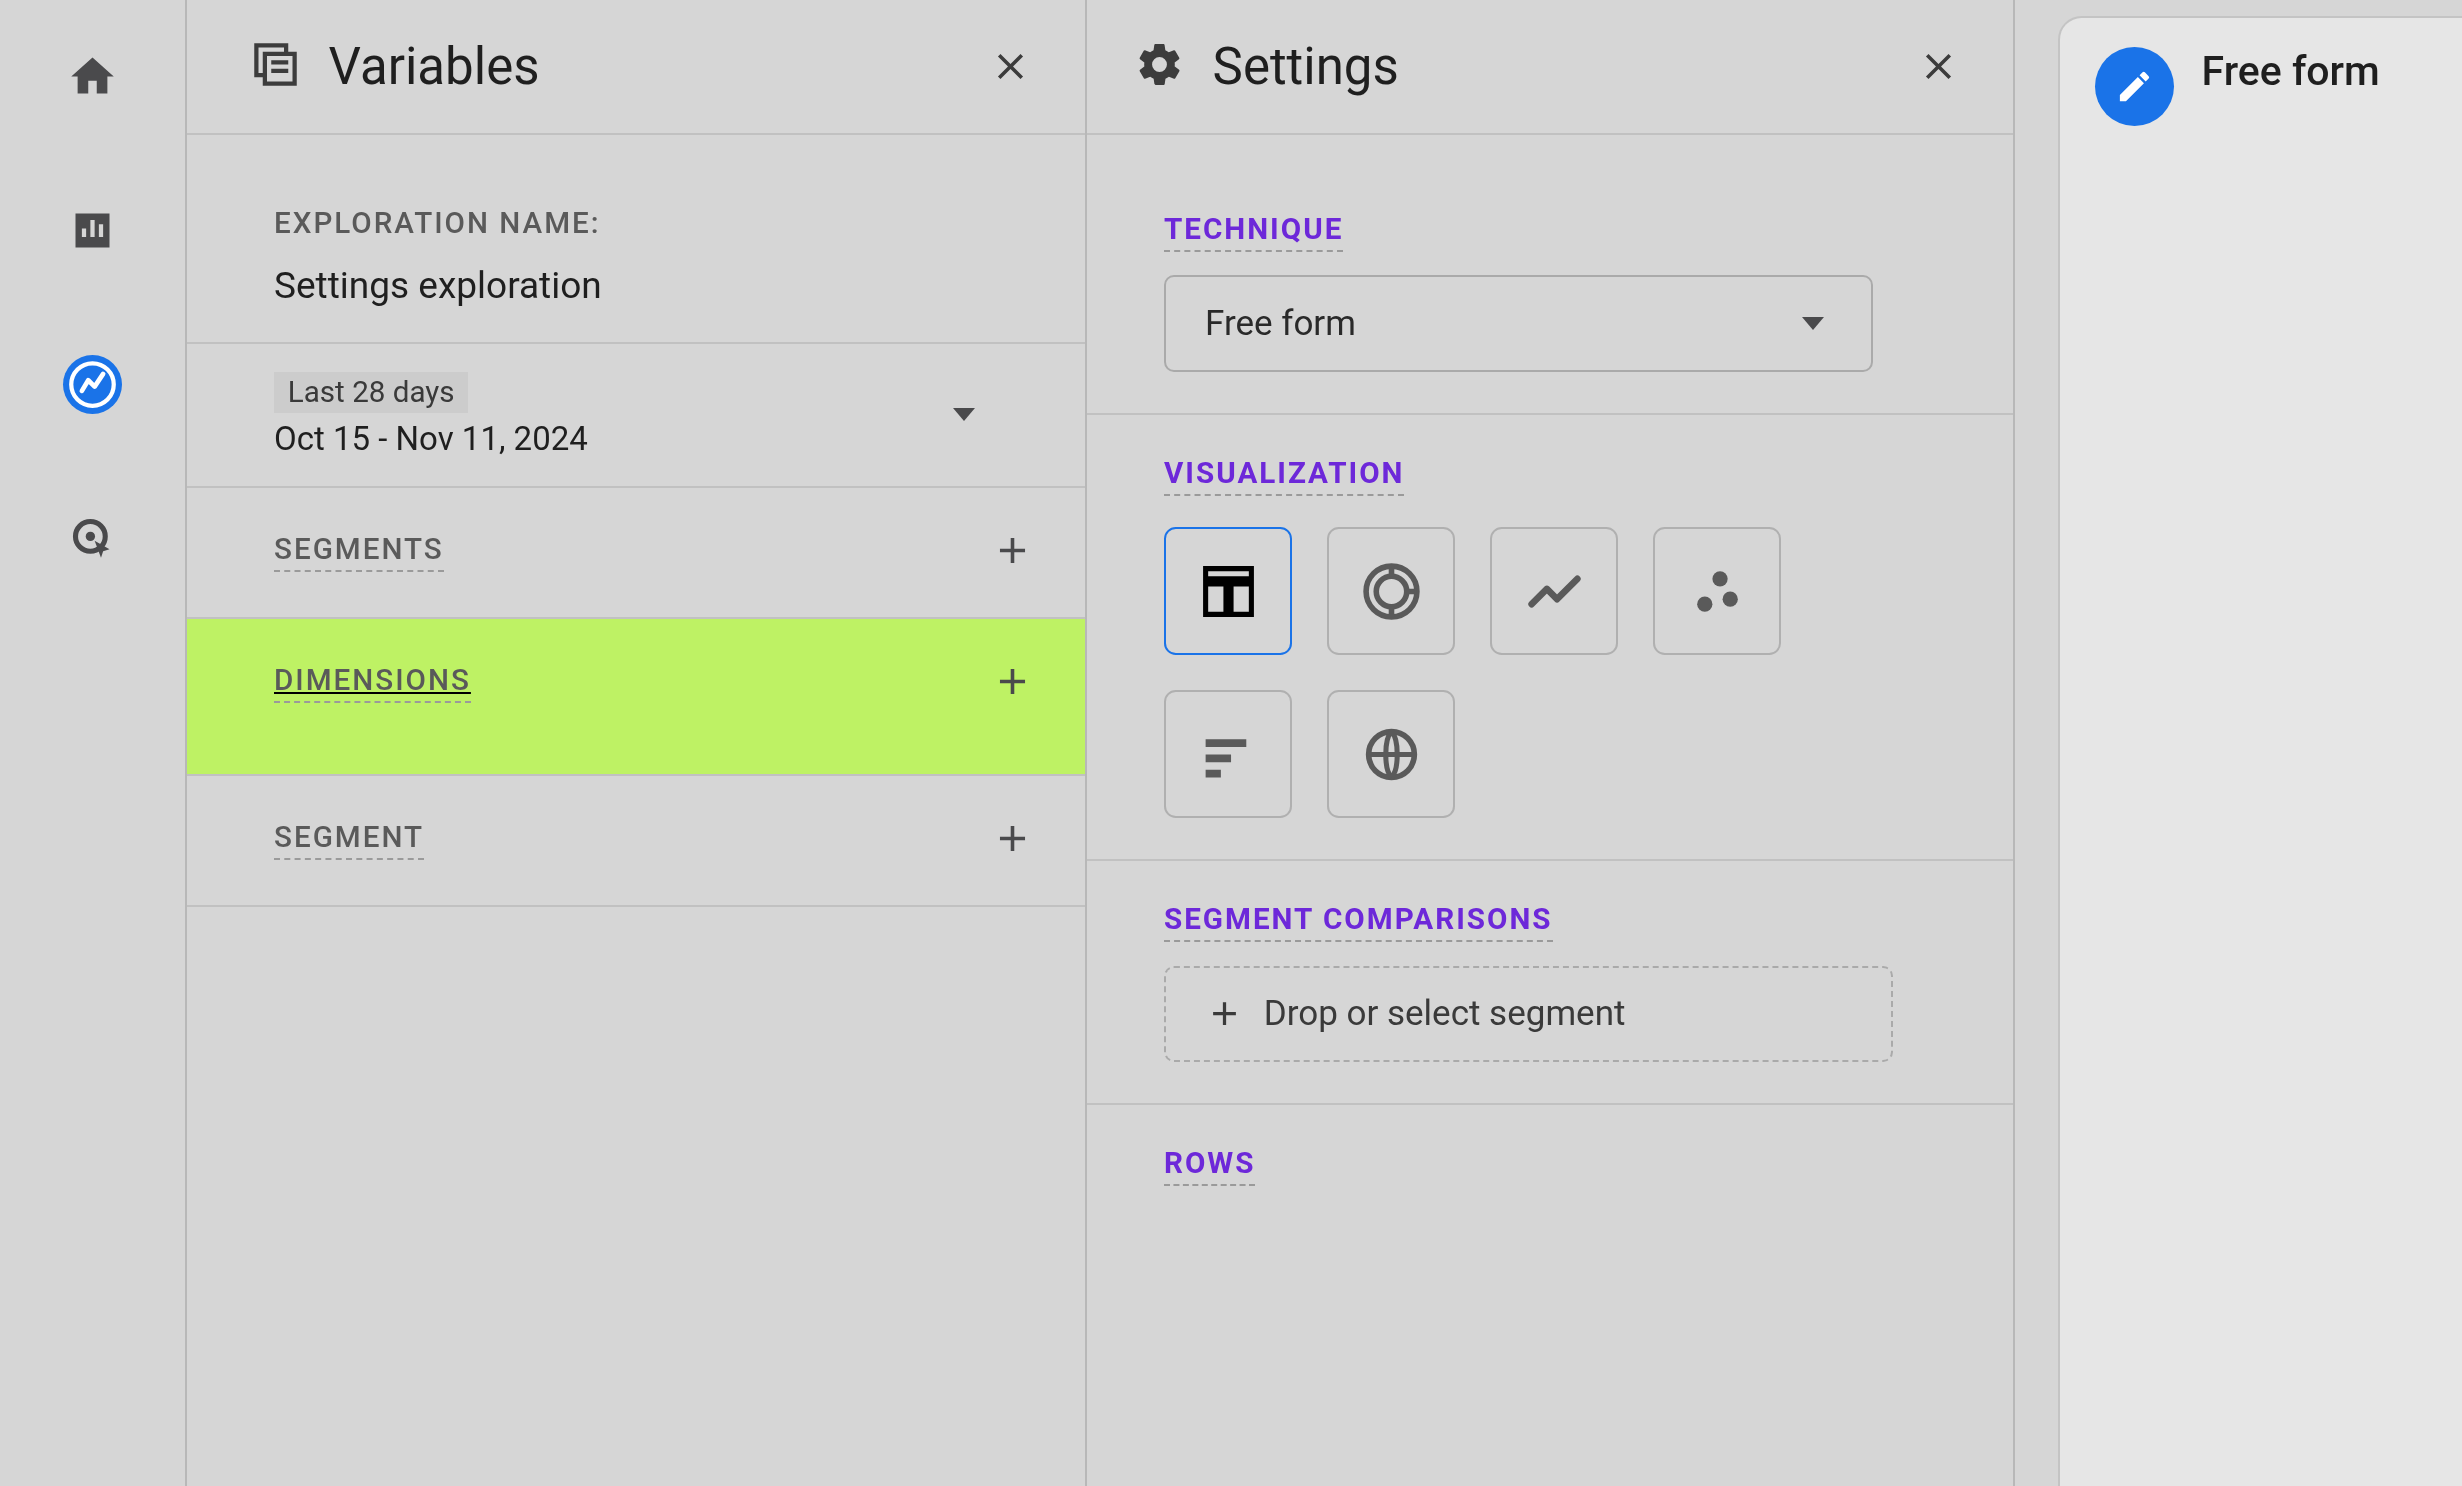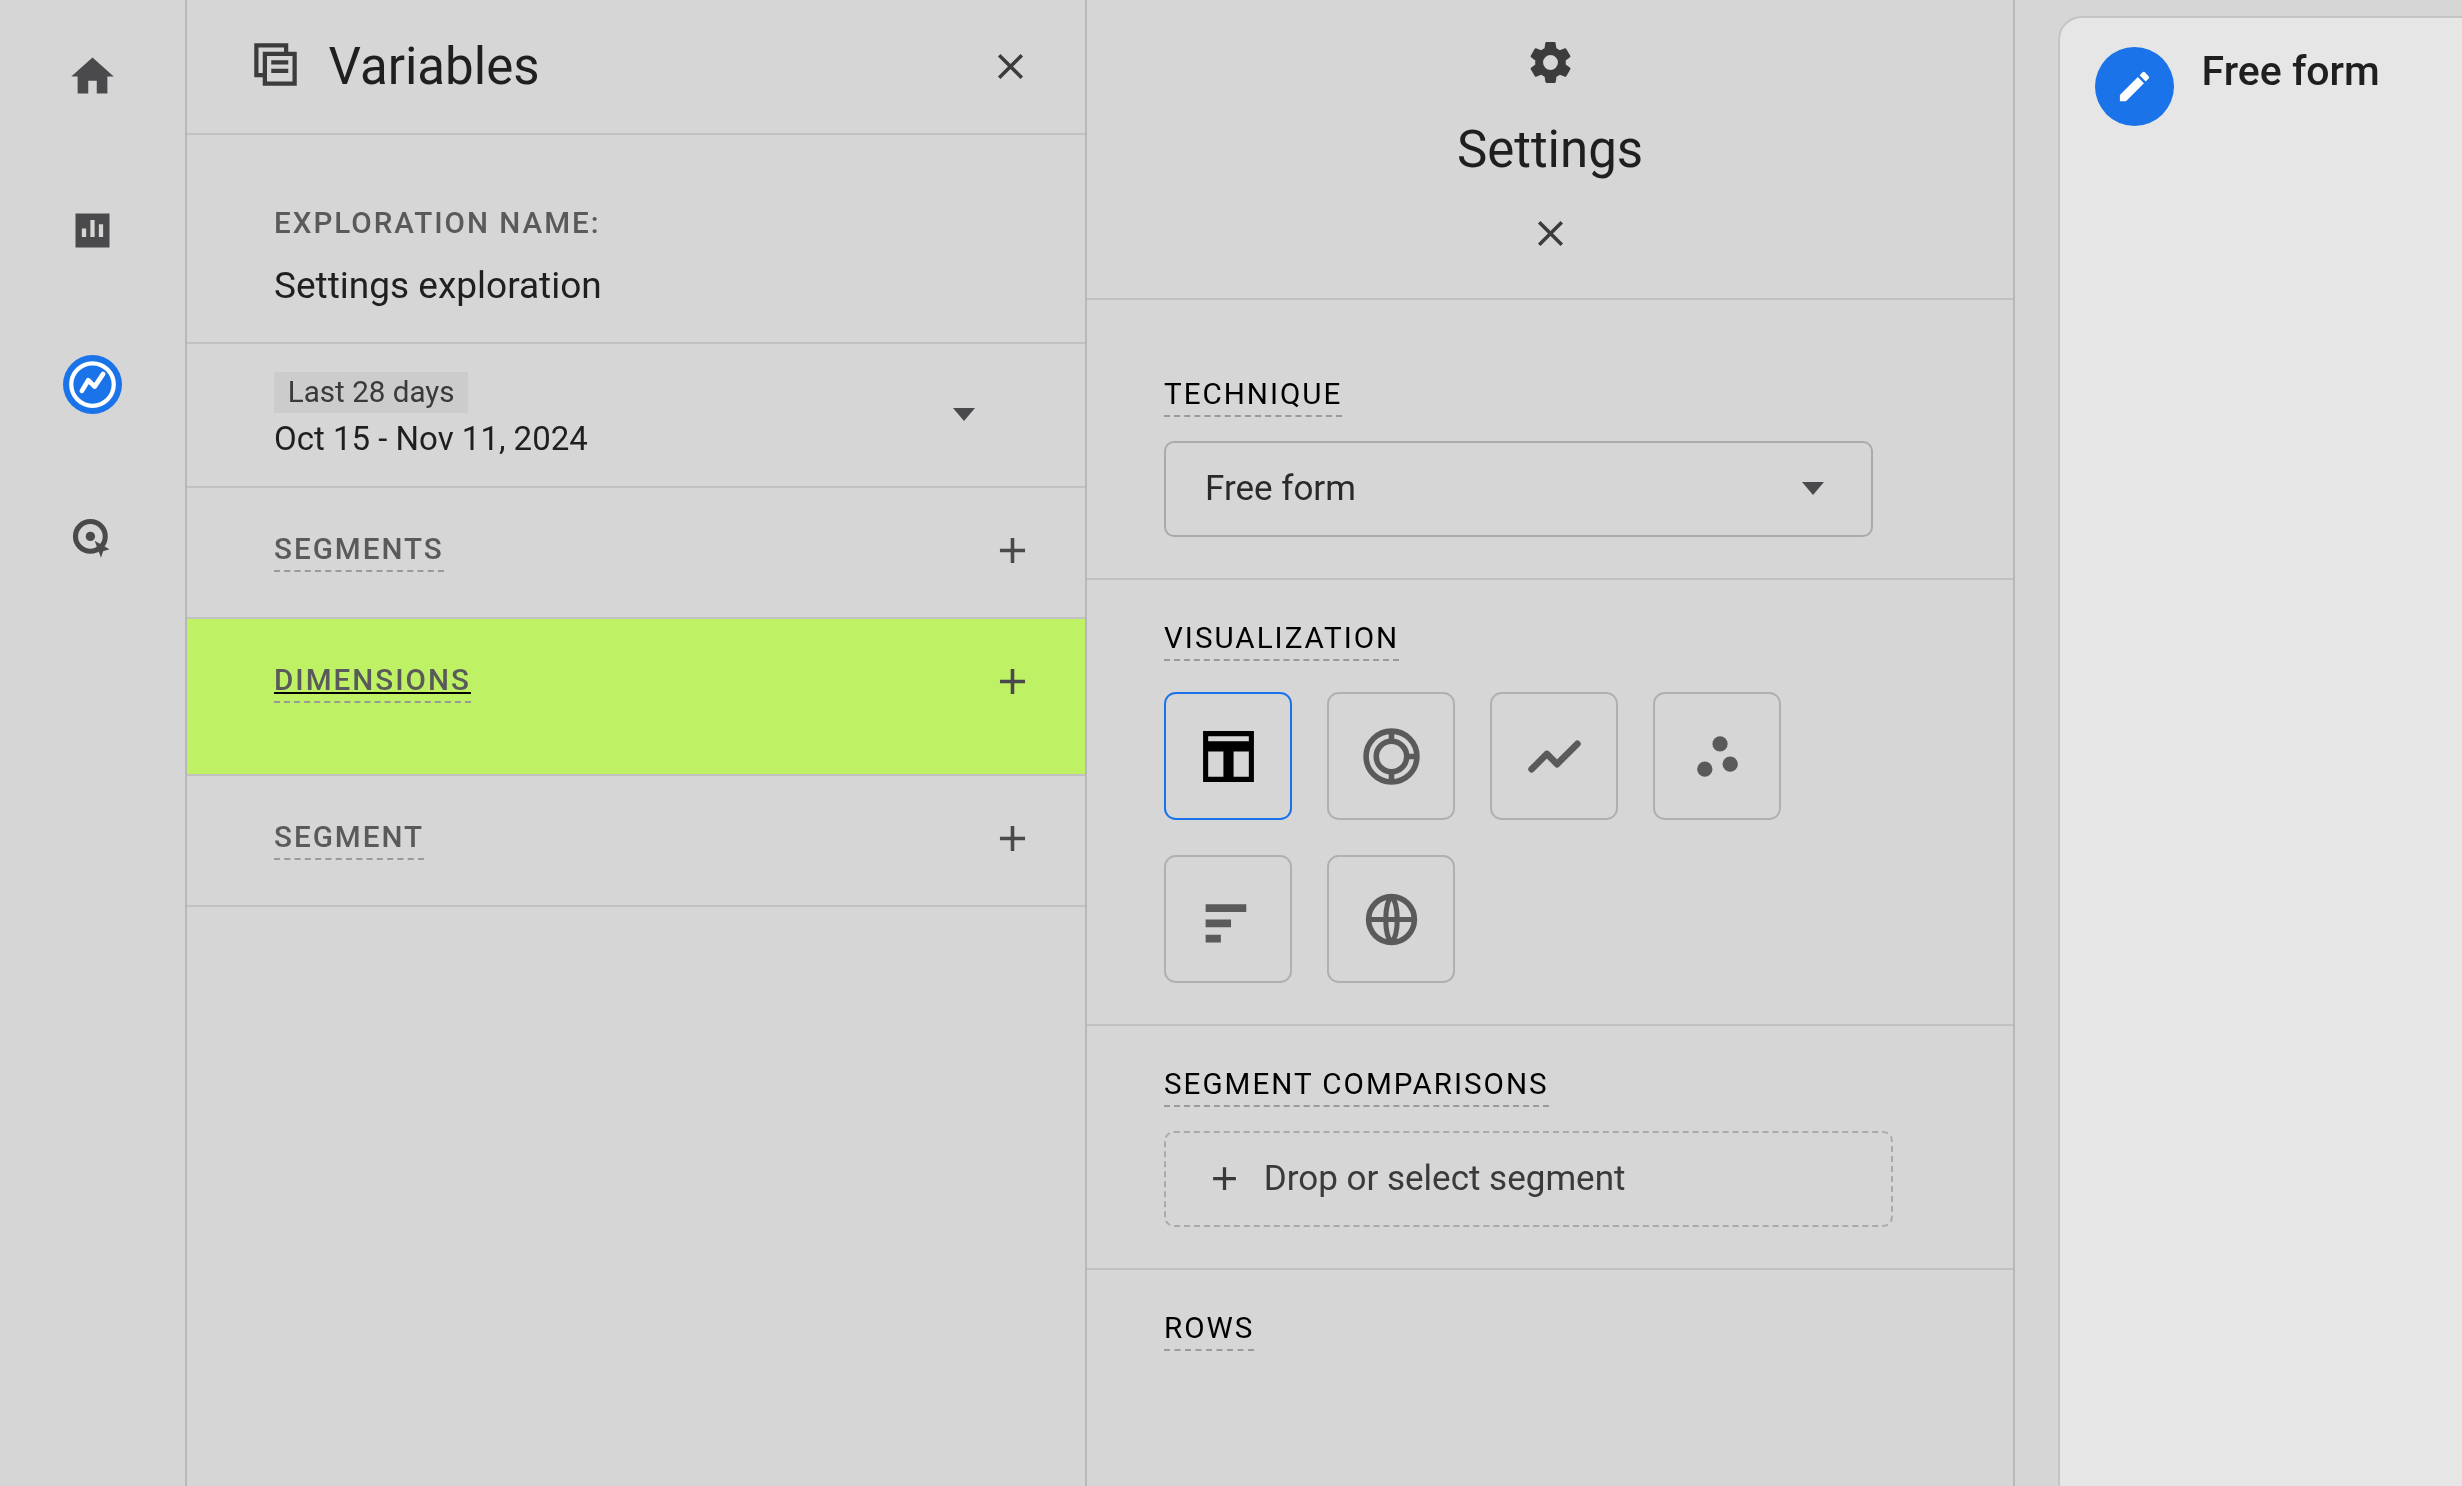--- a/index.html
+++ b/index.html
@@ -33,24 +33,24 @@
   .date-range { font-size: 33px; color: #1f1f1f; text-align: center; }
   .caret-down { width: 0; height: 0; border-left: 11.8px solid transparent; border-right: 11.8px solid transparent; border-top: 13.8px solid #4a4a4c; margin-right: 59px; }
   .section-row { display: flex; align-items: center; padding: 41px 51px 41px 87px; border-bottom: 2px solid #c1c1c1; }
   .section-row.highlight { background: #bef264; padding-bottom: 67px; text-decoration: underline; }
   .section-label { font-size: 29.6px; letter-spacing: 2px; color: #5a5a5a; font-weight: 500; border-bottom: 2px dashed #9a9a9a; padding-bottom: 3.9px; }
   .spacer { flex: 1; }
   .plus-btn svg { width: 43px; height: 43px; fill: #4a4a4c; }
   
   
   .settings-panel { width: 928px; }
-  .settings-panel .panel-header { padding-left: 47px; flex-direction: column; }
+  .settings-panel .panel-header { padding-left: 47px; }
   .settings-body { display: flex; flex-direction: column; }
   .s-block { padding: 41px 71px 41px 77px; border-bottom: 2px solid #c1c1c1; }
-  .s-label { font-size: 29.6px; letter-spacing: 2px; color: #000000; font-weight: 400; border-bottom: 2px dashed #9a9a9a; padding-bottom: 3.9px; display: inline-block; margin-bottom: 23.6px; }
+  .s-label { font-size: 29.6px; letter-spacing: 2px; color: #6d28d9; font-weight: 700; border-bottom: 2px dashed #9a9a9a; padding-bottom: 3.9px; display: inline-block; margin-bottom: 23.6px; }
   .select-box { border: 2px solid #aaaaaa; border-radius: 9.9px; padding: 25.6px 39px; display: flex; align-items: center; font-size: 35px; color: #2a2a2a; width: 709px; }
   .select-box .caret-down { margin-right: 7.9px; }
   
   .viz-grid { display: flex; flex-wrap: wrap; gap: 35px; width: 690px; margin-top: 7.9px; }
   .viz-item { width: 128px; height: 128px; border: 2px solid #b0b0b0; border-radius: 11.8px; display: flex; align-items: center; justify-content: center; }
   .viz-item.selected { border-color: #1a73e8; }
   .viz-item svg { width: 61px; height: 61px; fill: #5a5a5a; }
   .viz-item.selected svg { fill: #1a73e8; }
   
   .drop-zone { border: 2px dashed #aaaaaa; border-radius: 9.9px; padding: 25.6px 39px; display: flex; align-items: center; font-size: 35px; color: #3a3a3a; width: 729px; gap: 19.7px; }

